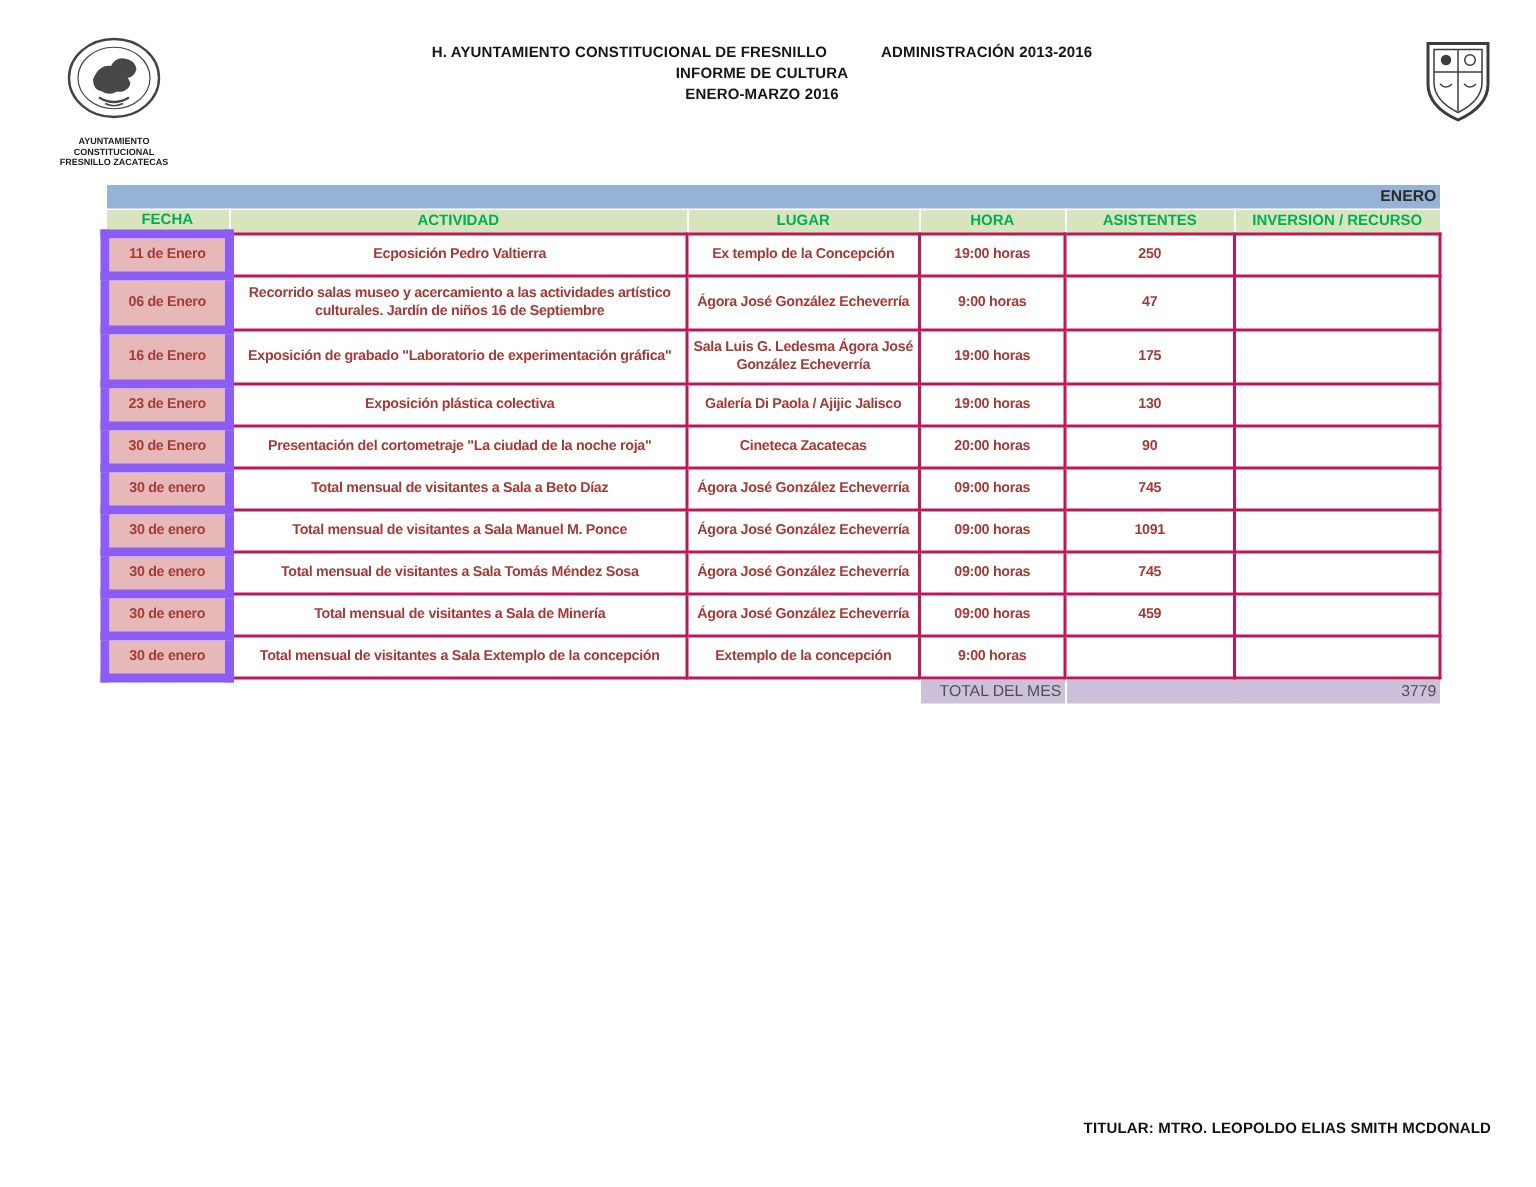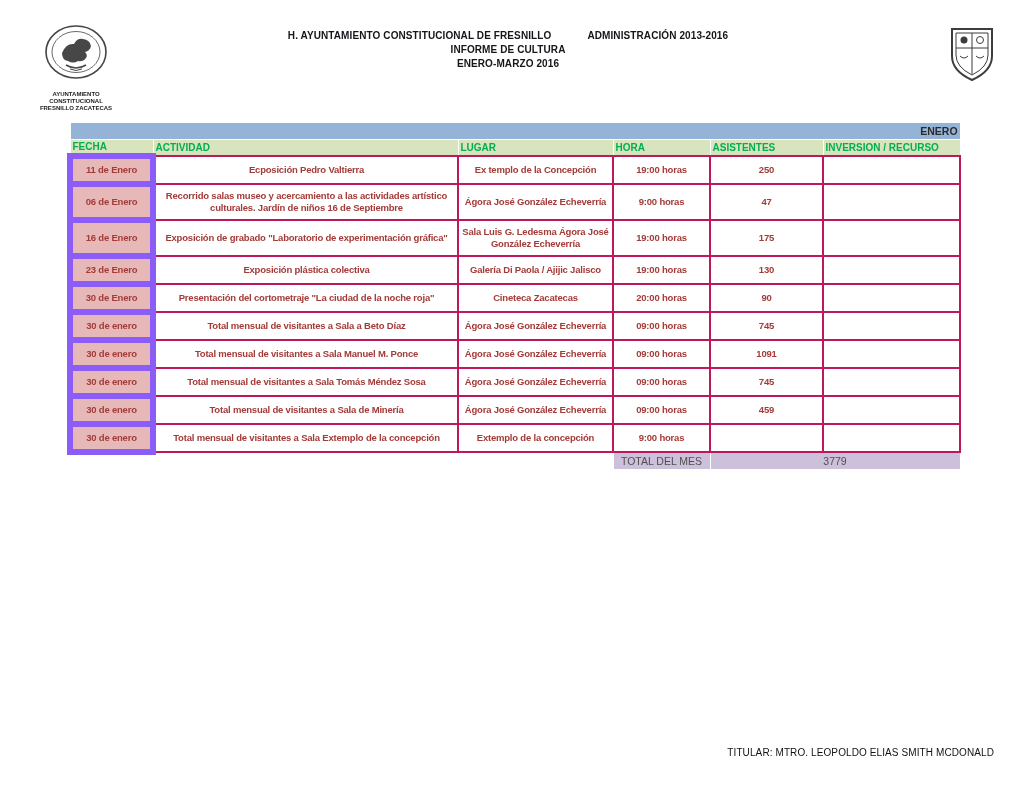--- a/index.html
+++ b/index.html
@@ -28,40 +28,40 @@
   }
   .report-table td, .report-table th { overflow:hidden; }
 
   .month-cell {
     background:var(--month-band-bg,#95b3d7); border:1px solid #ffffff;
     text-align:right; font-size:10.5px; font-weight:bold; color:#2b2b2b; padding:2px;
   }
   th.col-hdr {
     background:var(--column-header-bg,#d7e4bd); border:1px solid #ffffff;
     color:var(--column-header-text,#00b050);
-    font-size:10px; font-weight:bold; padding:1px 2px; text-align:left;
+    font-size:10px; font-weight:bold; padding:1px 2px; text-align:center;
   }
   td.cell {
     text-align:center; vertical-align:middle;
     font-size:9.5px; font-weight:bold; letter-spacing:-0.2px;
     color:var(--body-text,#a33b38); line-height:12px; padding:5px 3px;
   }
   td.cell.fecha { background:var(--fecha-cell-bg,#e6b9b8); border:6px solid #8b5cf6; }
   td.cell.body  { background:#ffffff; border:2px solid #be185d; }
 
   td.total-blank { border:none; background:transparent; }
   td.total-label, td.total-value {
     background:var(--total-row-bg,#ccc0da); border:1px solid #ffffff;
-    color:var(--total-row-text,#4f4f4f); font-size:10.5px; text-align:center; padding:2px;
+    color:var(--total-row-text,#4f4f4f); font-size:10.5px; text-align:right; padding:2px;
   }
 
   
   .titular {
     position:absolute; right:30px; top:747px;
-    font-size:10px; font-weight:normal; color:#121212; letter-spacing:0.1px;
+    font-size:10px; font-weight:bold; color:#121212; letter-spacing:0.1px;
   }
 </style>
 </head>
 <body>
 
 <div class="page">
 
   <div class="left-logo-block">
     <svg width="64" height="58" viewBox="0 0 64 58">
       <ellipse cx="32" cy="28" rx="30" ry="26" fill="none" stroke="#444444" stroke-width="1.6"></ellipse>

